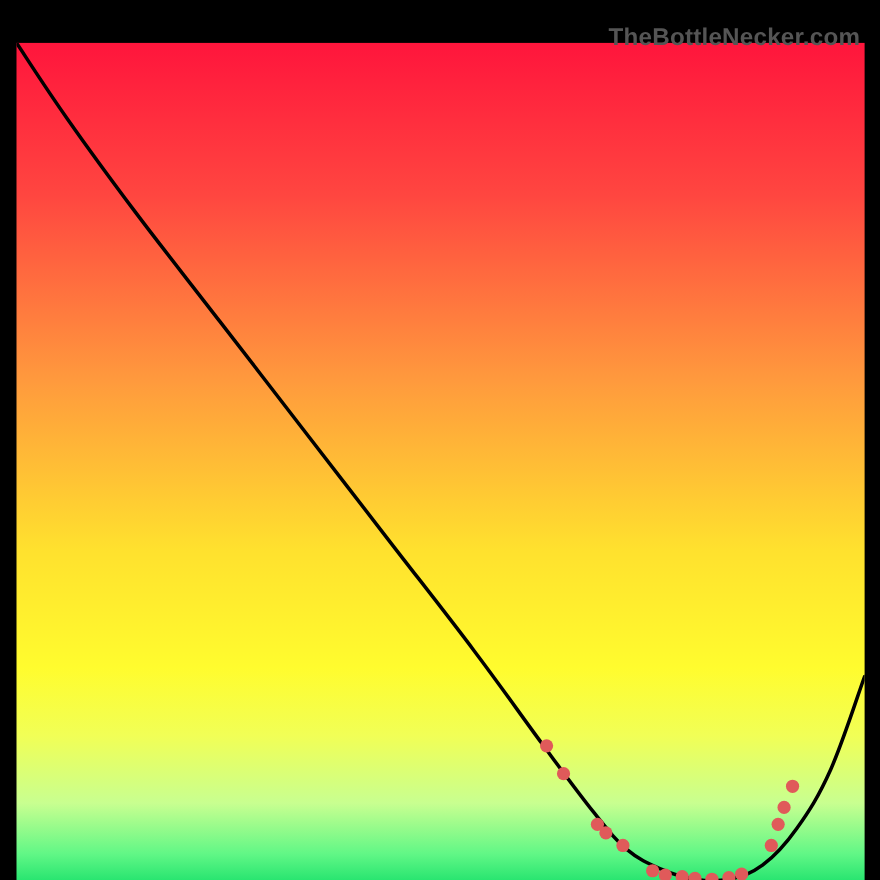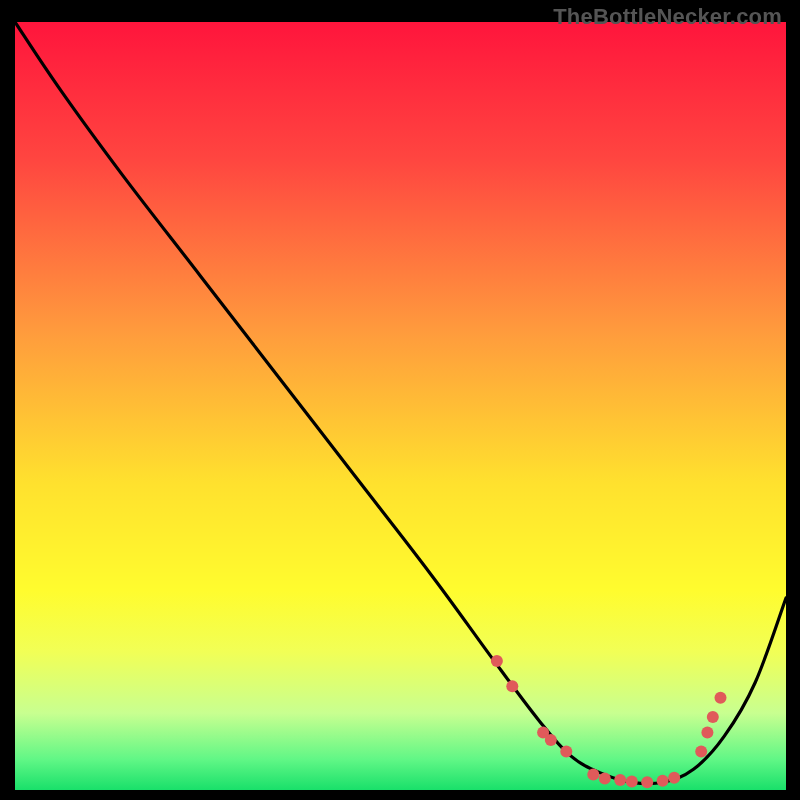--- a/index.html
+++ b/index.html
@@ -8,20 +8,21 @@
     width: 800px;
     height: 800px;
     background: #000;
     overflow: hidden;
     font-family: Arial, Helvetica, sans-serif;
   }
   .chart-wrap {
     position: relative;
     width: 800px;
     height: 636px;
+    margin-top: 17px;
   }
   .attribution {
     position: absolute;
     top: 4px;
     right: 18px;
     color: #555;
     font-size: 22px;
     font-weight: 600;
     letter-spacing: 0.2px;
     z-index: 5;

